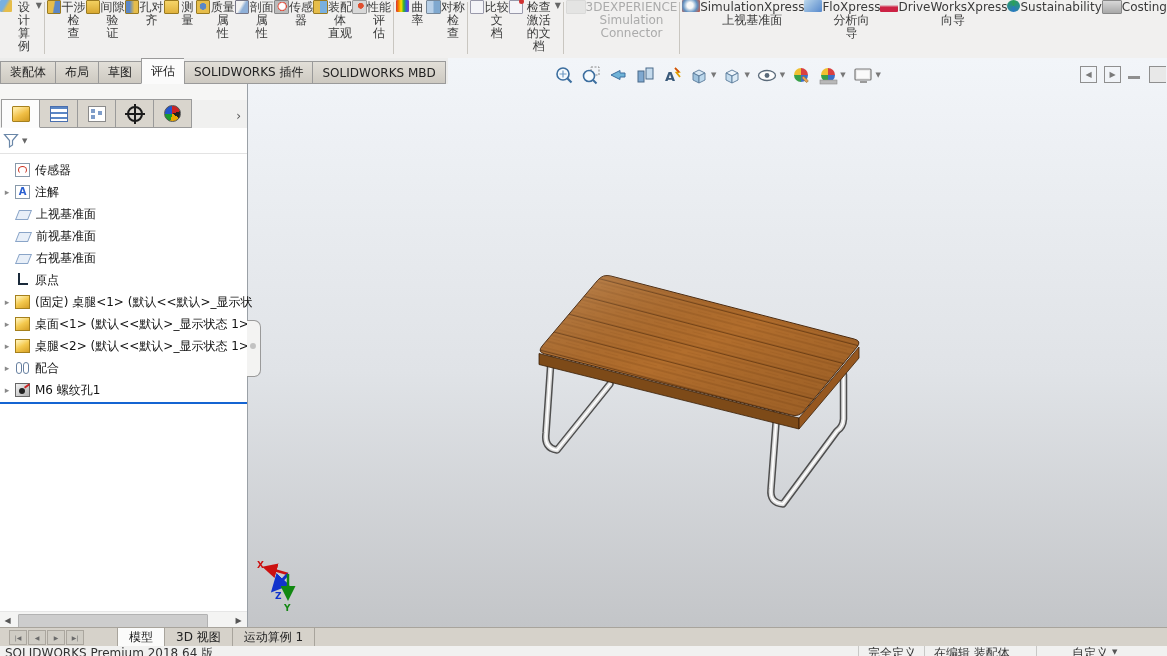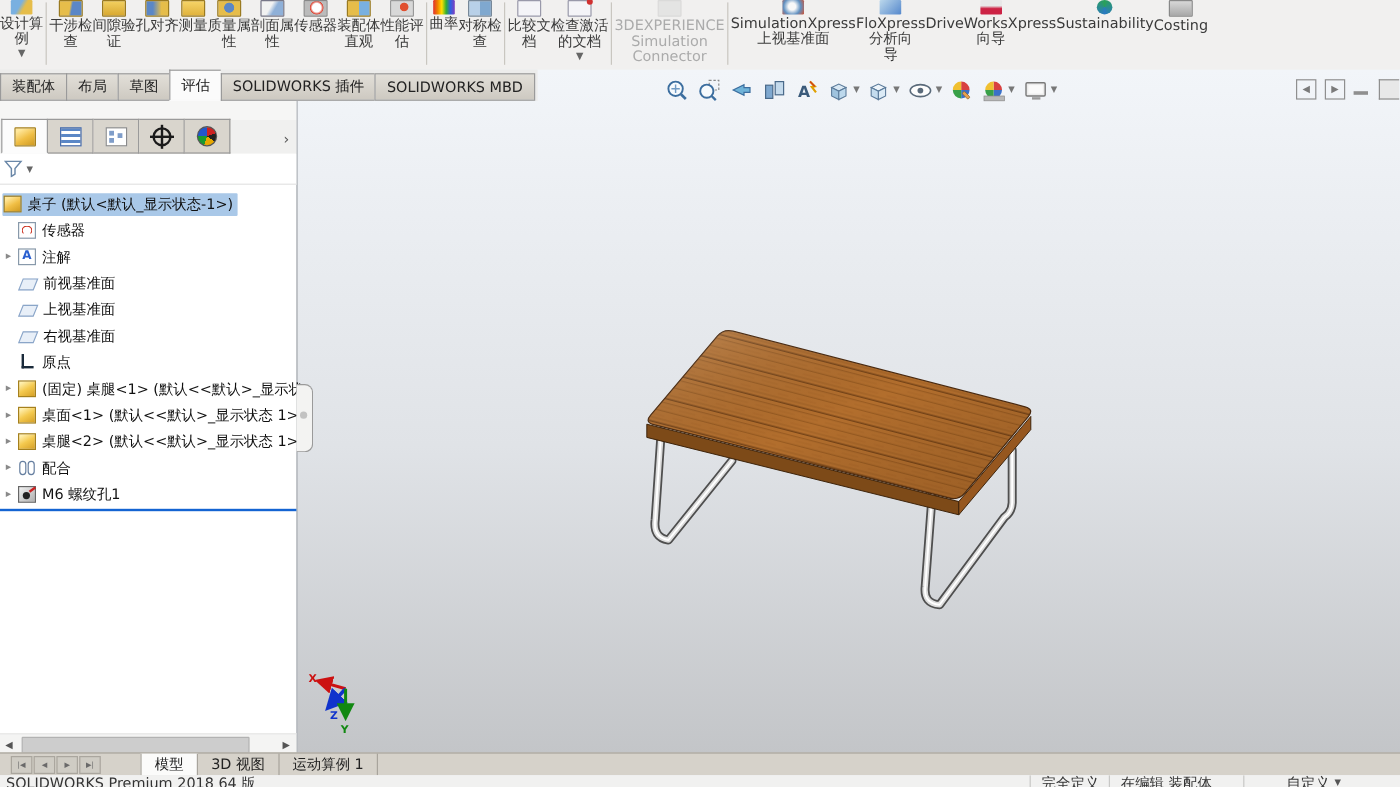--- a/index.html
+++ b/index.html
@@ -5,21 +5,21 @@
   html,body{margin:0;padding:0;}
   body{
     width:1167px;height:656px;overflow:hidden;position:relative;
     font-family:"DejaVu Sans","Liberation Sans",sans-serif;
     background:#f0efee;font-size:12px;color:#2b2b2b;
     -webkit-font-smoothing:antialiased;
   }
   
   .ribbon{position:absolute;top:0;left:0;right:0;height:58px;background:#f1f0ef;
     display:flex;align-items:stretch;overflow:hidden;}
-  .rb-item{display:flex;flex-direction:column;align-items:center;justify-content:flex-start;
+  .rb-item{display:flex;flex-direction:row;justify-content:flex-start;
     padding:0 0;cursor:default;}
   .rb-ico{width:18px;height:12px;border-radius:1px;margin-top:0;}
   .rb-label{font-size:12px;line-height:13px;text-align:center;white-space:pre-line;color:#3a3a3a;margin-top:1px;}
   .rb-caret{font-size:8px;line-height:8px;color:#666;margin-top:2px;}
   .rb-div{width:1px;background:#c9c6c0;margin:2px 2px 4px 2px;}
   .rb-item.disabled .rb-label{color:#ababab;}
   .rb-item.disabled .rb-ico{opacity:.45;}
   .rb-item.en .rb-label{font-size:12px;line-height:13px;}
   
   .ri-study{background:linear-gradient(120deg,#79b0e0 40%,#e6bd4a 60%);}
@@ -441,53 +441,46 @@
     <span class="pt-more">›</span>
   </div>
   <div class="filter-row">
     <svg width="17" height="15">
       <path d="M1.5 1.5 H14.5 L9.5 7.5 V12 L6.5 14 V7.5 Z" fill="#ffffff" stroke="#6a87a8" stroke-width="1.2"></path>
     </svg>
     <span class="filter-caret">▼</span>
   </div>
 
   <div class="tree">
-    <div class="tree-row selected root-row">
-      <span class="tr-spacer"></span>
-      <span class="row-inner">
-        <span class="ti ti-assembly"></span>
-        <span class="tl">桌子 (默认&lt;默认_显示状态-1&gt;)</span>
-      </span>
-    </div>
     <div class="tree-row">
       <span class="tr-spacer"></span>
       <span class="row-inner">
         <span class="ti ti-sensors"></span>
         <span class="tl">传感器</span>
       </span>
     </div>
     <div class="tree-row">
       <span class="tr-arrow exp"></span>
       <span class="row-inner">
         <span class="ti ti-annotations"></span>
         <span class="tl">注解</span>
       </span>
     </div>
     <div class="tree-row">
       <span class="tr-spacer"></span>
       <span class="row-inner">
         <span class="ti ti-plane"></span>
+        <span class="tl">上视基准面</span>
+      </span>
+    </div>
+    <div class="tree-row">
+      <span class="tr-spacer"></span>
+      <span class="row-inner">
+        <span class="ti ti-plane"></span>
         <span class="tl">前视基准面</span>
-      </span>
-    </div>
-    <div class="tree-row">
-      <span class="tr-spacer"></span>
-      <span class="row-inner">
-        <span class="ti ti-plane"></span>
-        <span class="tl">上视基准面</span>
       </span>
     </div>
     <div class="tree-row">
       <span class="tr-spacer"></span>
       <span class="row-inner">
         <span class="ti ti-plane"></span>
         <span class="tl">右视基准面</span>
       </span>
     </div>
     <div class="tree-row">

